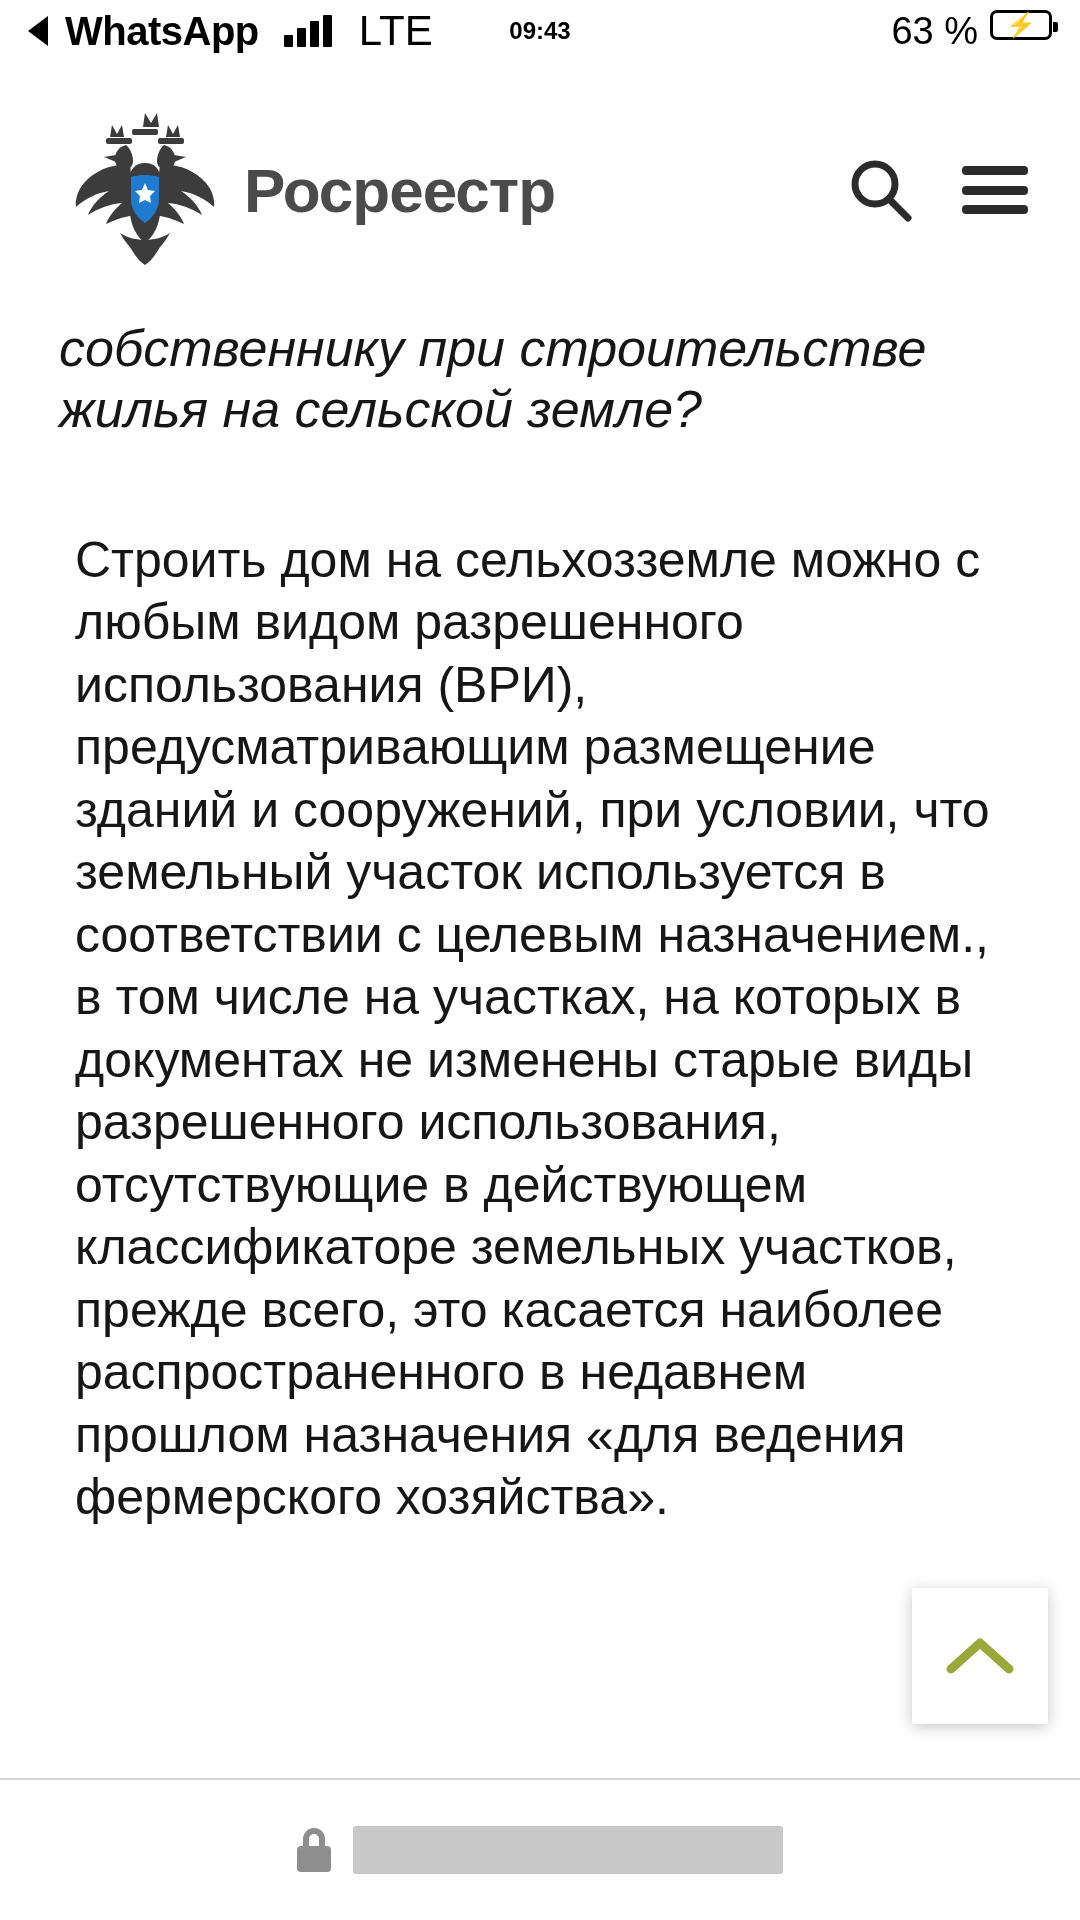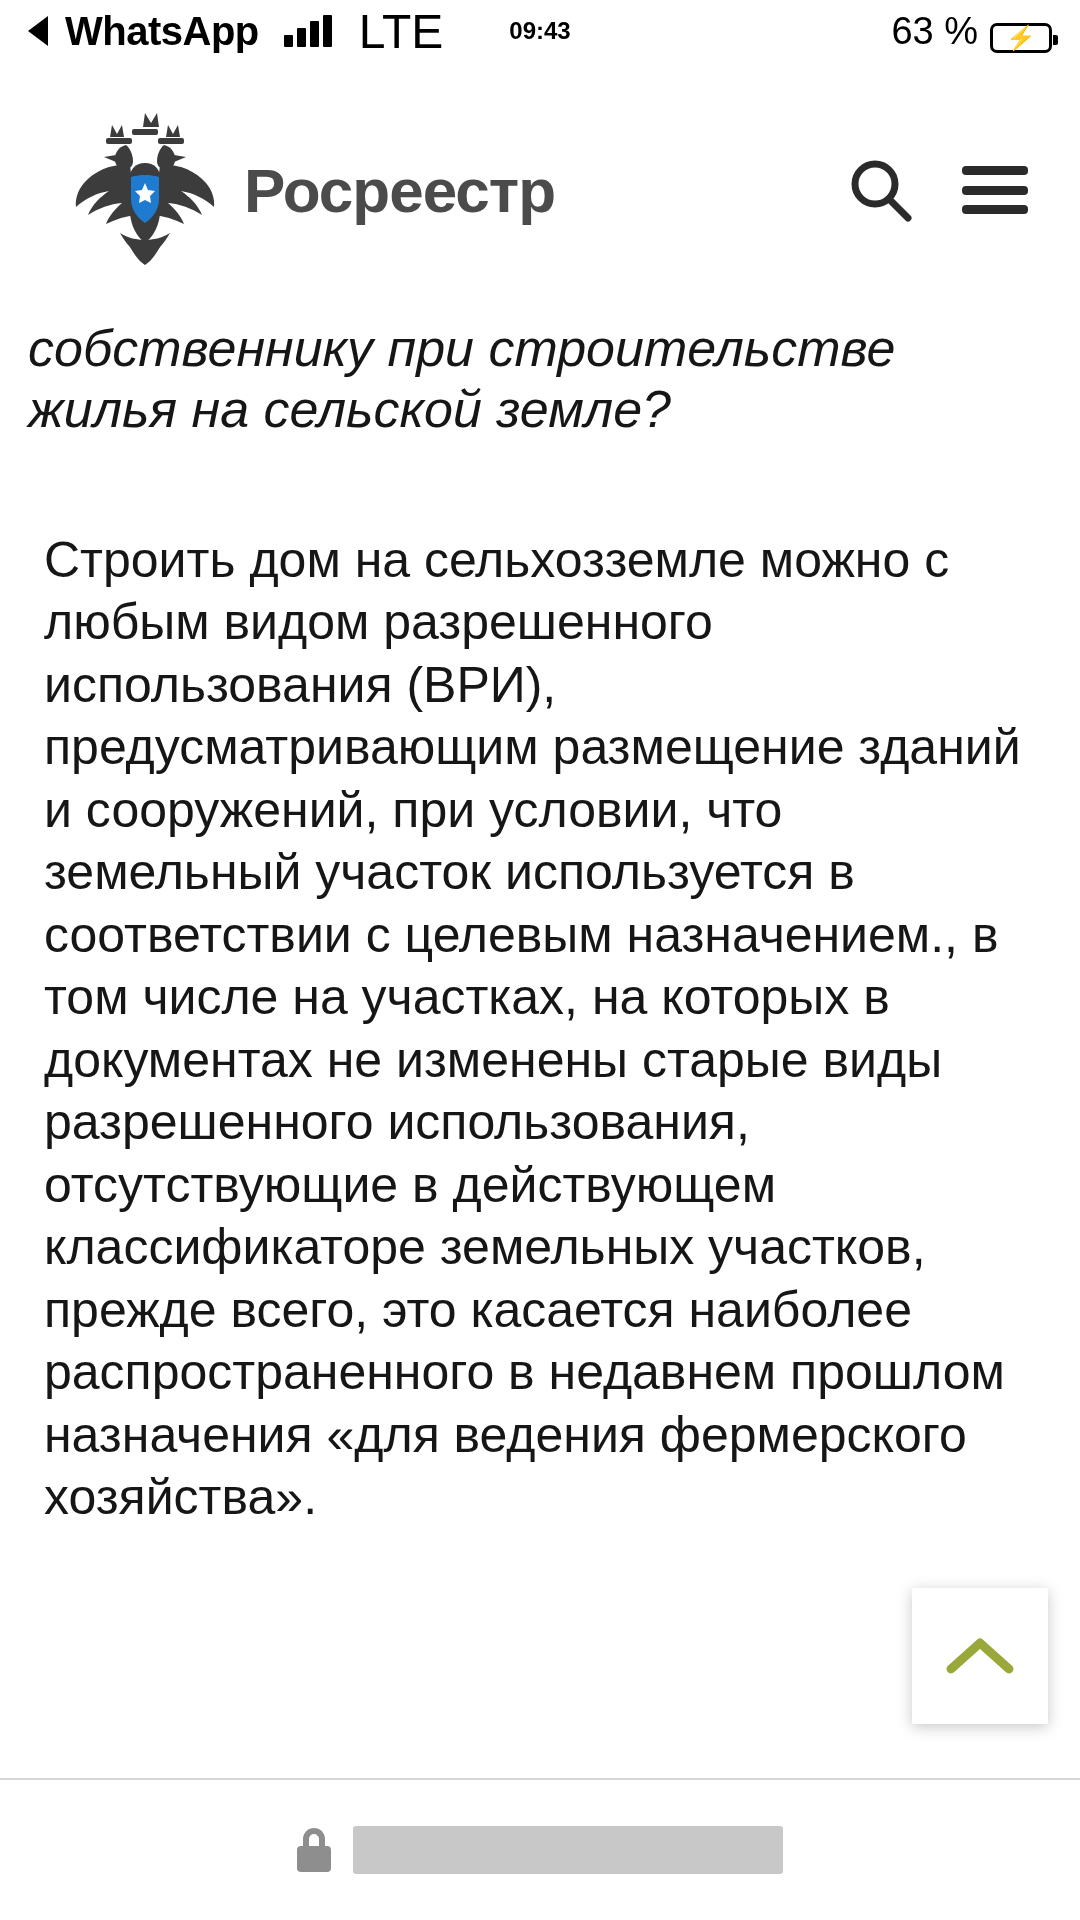--- a/index.html
+++ b/index.html
@@ -56,37 +56,37 @@
     display: block;
     width: 9px;
     background: #000;
     border-radius: 1px;
   }
   .signal-bars i:nth-child(1) { height: 12px; }
   .signal-bars i:nth-child(2) { height: 19px; }
   .signal-bars i:nth-child(3) { height: 26px; }
   .signal-bars i:nth-child(4) { height: 32px; }
   .carrier {
-    font-size: 48px;
+    font-size: 42px;
     font-weight: 500;
     margin-left: 10px;
   }
   .status-center {
     position: absolute;
     left: 0; right: 0;
     text-align: center;
     font-size: 24px;
     font-weight: 700;
     letter-spacing: 0px;
     pointer-events: none;
   }
   .status-right {
     margin-left: auto;
     display: flex;
-    align-items: flex-end;
+    align-items: flex-start;
     gap: 12px;
     z-index: 2;
   }
   .battery-pct {
     font-size: 38px;
     font-weight: 500;
   }
   .battery {
     position: relative;
     width: 62px;
@@ -177,21 +177,21 @@
     background: #2b2b2b;
     border-radius: 4px;
   }
 
   
   .article {
     position: absolute;
     top: 318px;
     left: 0;
     width: 1080px;
-    padding: 0 28px;
+    padding: 0 59px;
     box-sizing: border-box;
   }
   .question-tail {
     font-size: 52px;
     line-height: 1.18;
     font-style: italic;
     color: #161616;
     margin: 0 0 88px 0;
     font-weight: 400;
   }

